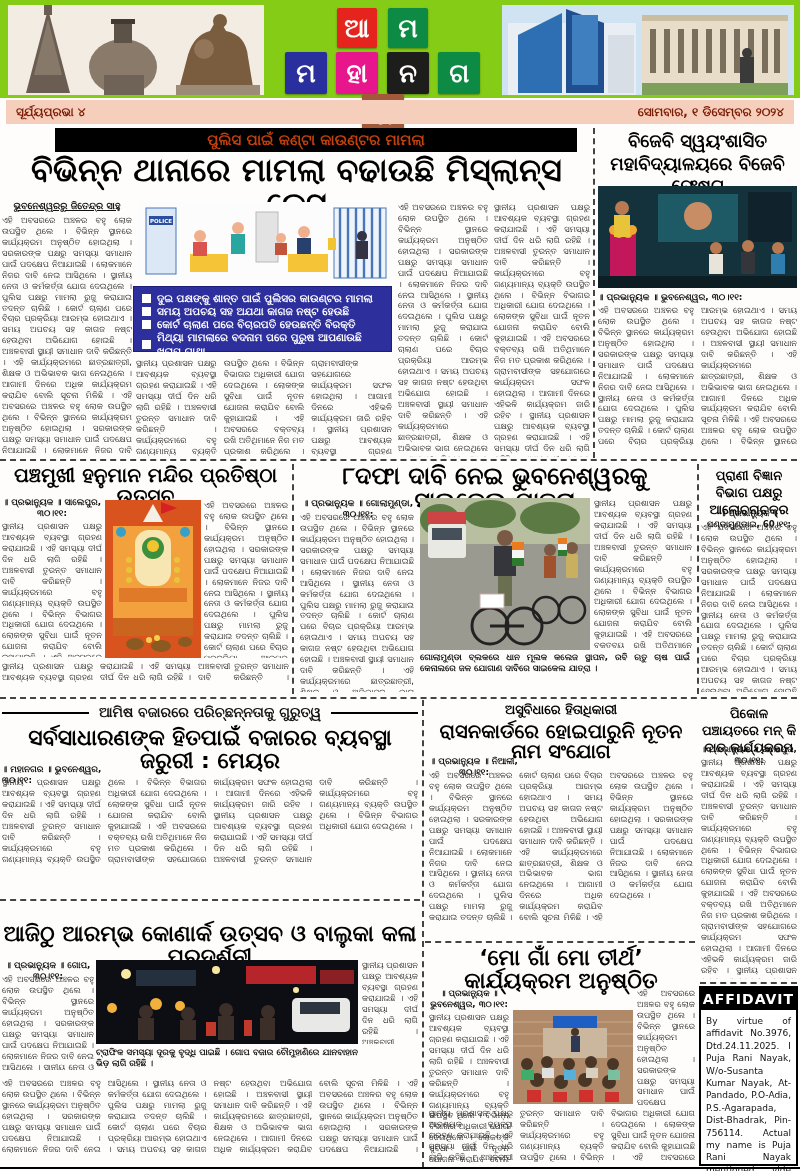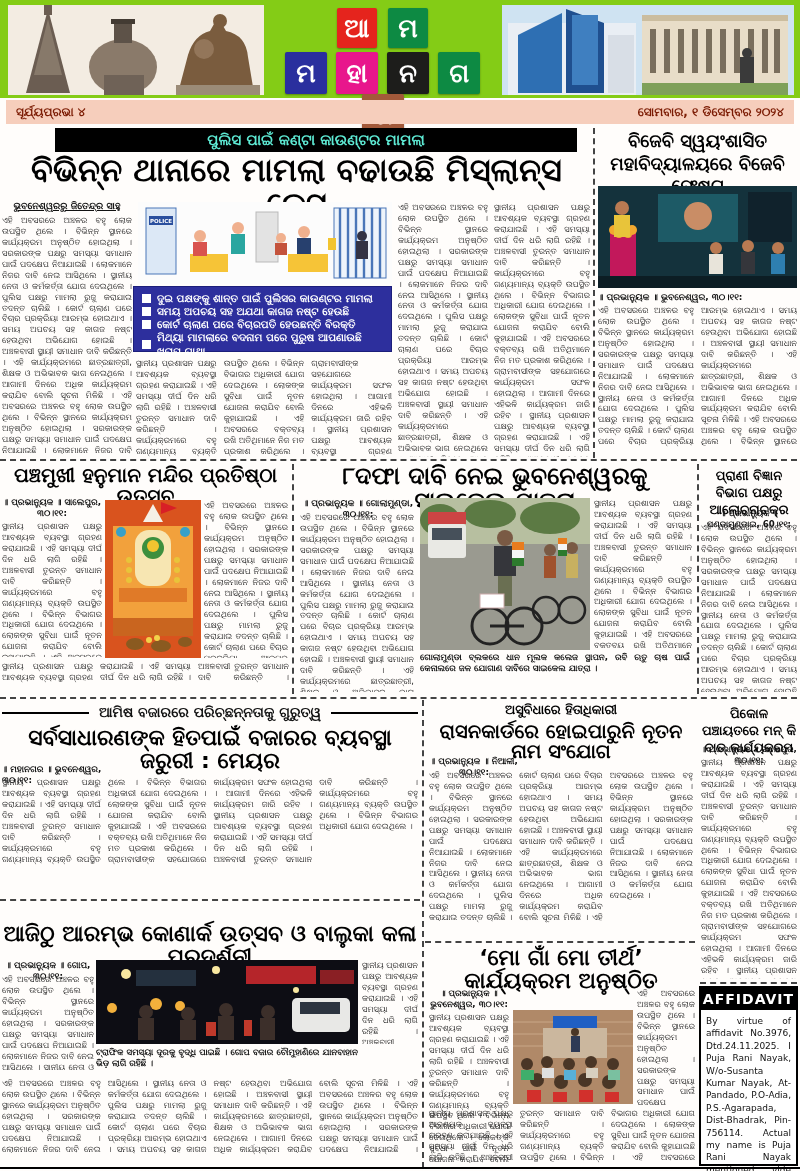--- a/index.html
+++ b/index.html
@@ -12,21 +12,21 @@
         box-shadow:0 1px 2px rgba(0,0,0,.35);}
   .r1 .mbox{width:40px;height:40px;line-height:40px;font-size:26px;margin:0 3px;}
   .r2 .mbox{width:42px;height:42px;line-height:42px;font-size:26px;margin:0 2px;}
   .b-red{background:#e5241d;} .b-grn{background:#0d8a43;} .b-blu{background:#2a2f9e;}
   .b-mag{background:#e8168c;} .b-blk{background:#1d1d1b;} .b-brn{background:#a2593a;}
   
   .datebar{left:6px;top:100px;width:788px;height:24px;background:#f6cebc;
            display:flex;justify-content:space-between;align-items:center;
            font-weight:bold;font-size:12px;color:#7c1c04;padding:0 10px;box-sizing:border-box;}
   
-  .kickbar{background:#000;color:#5eead4;font-weight:bold;text-align:center;}
+  .kickbar{background:#000;color:#c2410c;font-weight:bold;text-align:center;}
   .h1{font-weight:bold;color:#000;text-align:center;line-height:1.05;}
   .by{font-weight:bold;text-align:center;}
   .bt{font-size:8.3px;line-height:1.32;text-align:justify;overflow:hidden;word-break:break-word;color:#1c1c1c;}
   .c2{column-count:2;column-gap:7px;} .c3{column-count:3;column-gap:7px;} .c4{column-count:4;column-gap:7px;}
   .cap{font-size:8.6px;font-weight:bold;line-height:1.3;text-align:justify;overflow:hidden;}
   
   .vdash{border-left:2px dashed #444;width:0;}
   .hdash{border-top:2px dashed #444;height:0;}
   
   .bluebox{background:#2d2f9d;border:1px solid #1c1e7a;box-sizing:border-box;padding:5px 8px;

